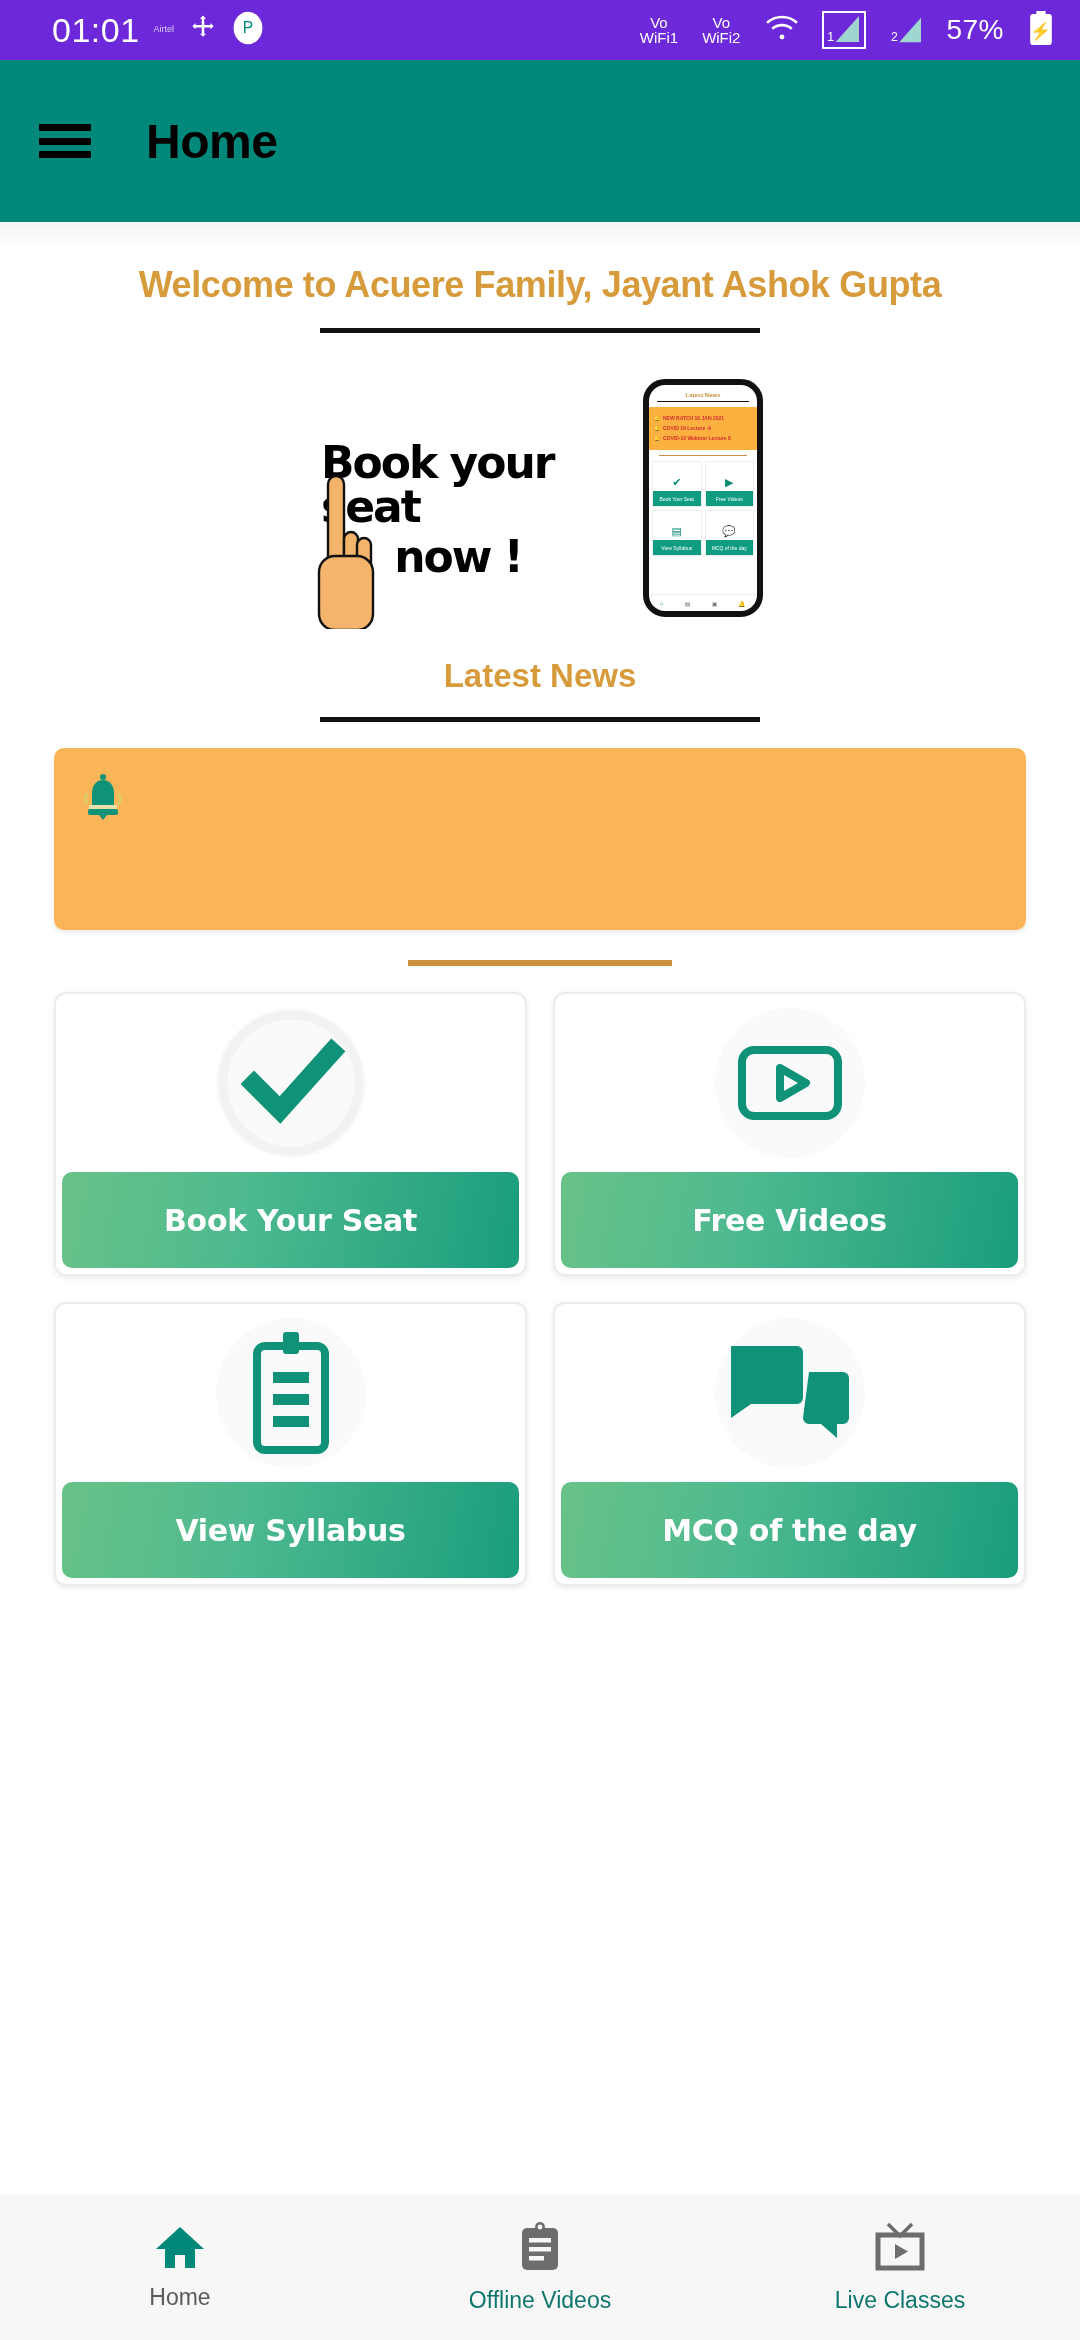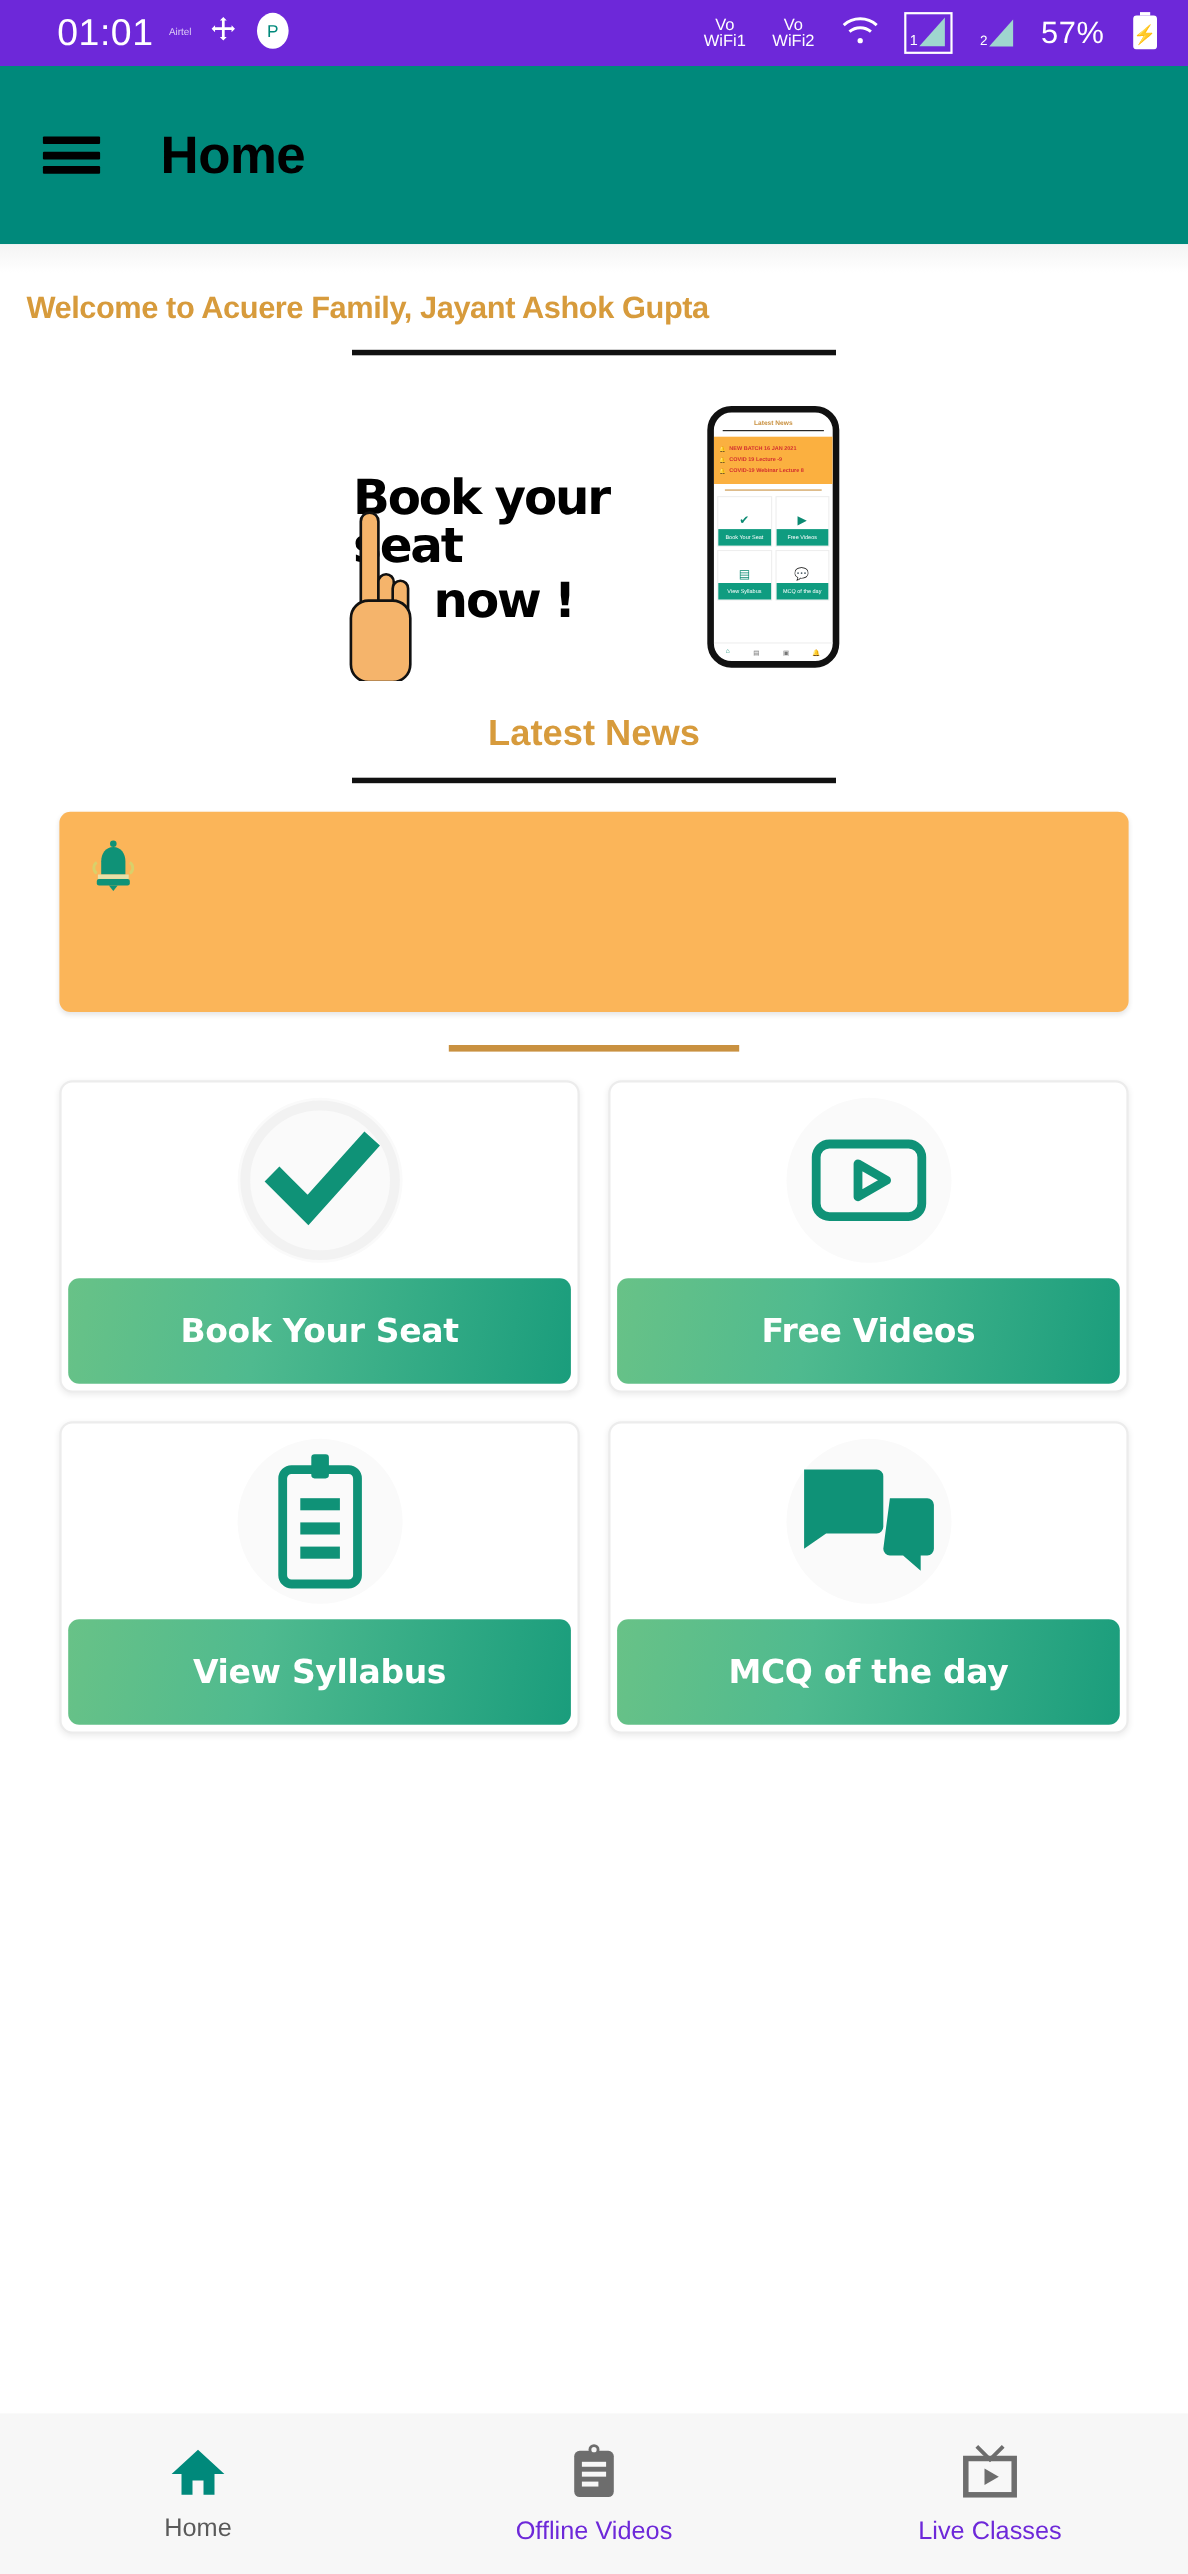--- a/index.html
+++ b/index.html
@@ -35,21 +35,21 @@
   .hamburger { width:58px; height:44px; display:flex; flex-direction:column;
     justify-content:space-between; cursor:pointer; padding:5px 3px; }
   .hamburger span { display:block; height:7px; background:#000; border-radius:1px; }
   .appbar-title { font-size:48px; font-weight:700; color:#000; margin-left:52px; letter-spacing:-0.5px; }
 
   
   .content { position:absolute; top:222px; left:0; right:0; bottom:146px;
     background:linear-gradient(#f4f4f4 0px,#ffffff 26px,#ffffff 100%); overflow:hidden; }
 
   .welcome {
-    color:#d79b3c; font-size:28px; font-weight:700;
+    text-align:center; color:#d79b3c; font-size:36px; font-weight:700;
     padding:42px 24px 0; letter-spacing:-0.4px;
   }
   .rule-dark { width:440px; height:5px; background:#111; margin:22px auto 0; }
   .rule-gold { width:264px; height:6px; background:#c99140; margin:0 auto; }
 
   
   .banner { width:470px; height:272px; margin:24px auto 0;
     background:#fff; position:relative; overflow:hidden; }
   .banner-text { position:absolute; left:16px; top:84px; width:300px;
     font-family:"DejaVu Sans", sans-serif; font-weight:700; color:#000;
@@ -97,21 +97,21 @@
   .card-icon svg { position:relative; z-index:2; }
   .card-label { height:96px; display:flex; align-items:center; justify-content:center;
     background:linear-gradient(100deg,#68c287 0%,#4fba8f 38%,#1a9d7c 100%);
     border-radius:10px; margin:0 6px 6px; color:#fff;
     font-family:"DejaVu Sans", sans-serif; font-weight:700; font-size:30px; letter-spacing:-0.3px; }
 
   
   .bottomnav { position:absolute; left:0; right:0; bottom:0; height:146px;
     background:#f7f7f7; display:flex; align-items:center; }
   .navitem { flex:1; display:flex; flex-direction:column; align-items:center; gap:14px; }
-  .navitem .lbl { font-size:23px; color:#6d28d9; }
+  .navitem .lbl { font-size:23px; color:#0f766e; }
   .navitem.active .lbl { color:#5a5a5a; }
 </style>
 </head>
 <body>
 
 <div class="statusbar">
   <div class="sb-left">
     <div class="sb-clock">01:01</div>
     <div class="sb-tinytext">Airtel</div>
     <span>

